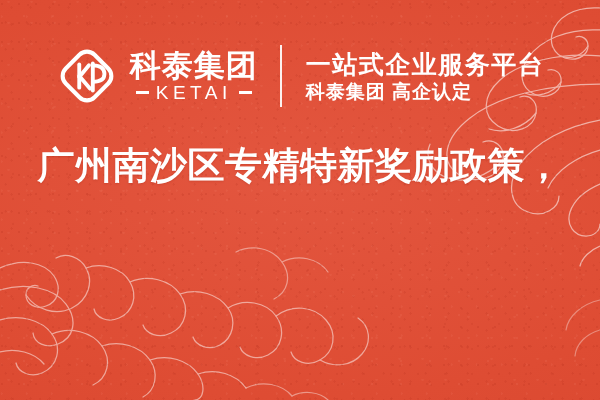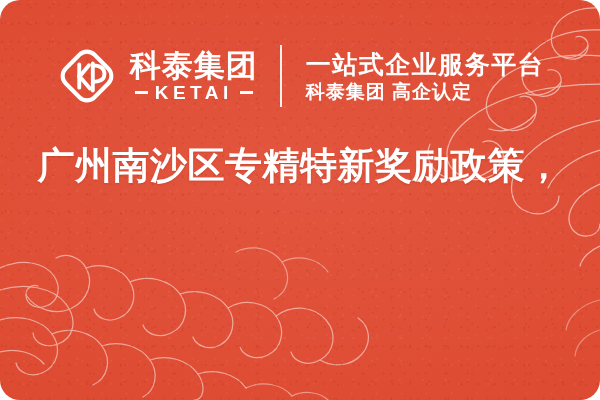--- a/index.html
+++ b/index.html
@@ -12,21 +12,20 @@
   }
 
   .banner {
     position: relative;
     width: 600px;
     height: 400px;
     overflow: hidden;
     background: #e2523a;
     background-image:
       radial-gradient(ellipse 120% 90% at 50% 45%, #e3563f 0%, #de4c33 60%, #d9472f 100%);
-    border-radius: 20px;
   }
 
   
   .noise {
     position: absolute;
     inset: 0;
     pointer-events: none;
     opacity: .30;
     background-image:
       radial-gradient(circle at 13% 21%, rgba(170,40,24,.55) 0 1px, transparent 1.3px),
@@ -91,21 +90,21 @@
   .brand-dash {
     display: block;
     width: 13px;
     height: 3px;
     background: #ffffff;
     flex: 0 0 auto;
   }
   .brand-en {
     color: #ffffff;
     font-size: 19px;
-    font-weight: 700;
+    font-weight: 400;
     letter-spacing: 4.5px;
     line-height: 1;
     white-space: nowrap;
   }
 
   .divider {
     width: 2px;
     height: 62px;
     background: rgba(255,255,255,.92);
     flex: 0 0 auto;

